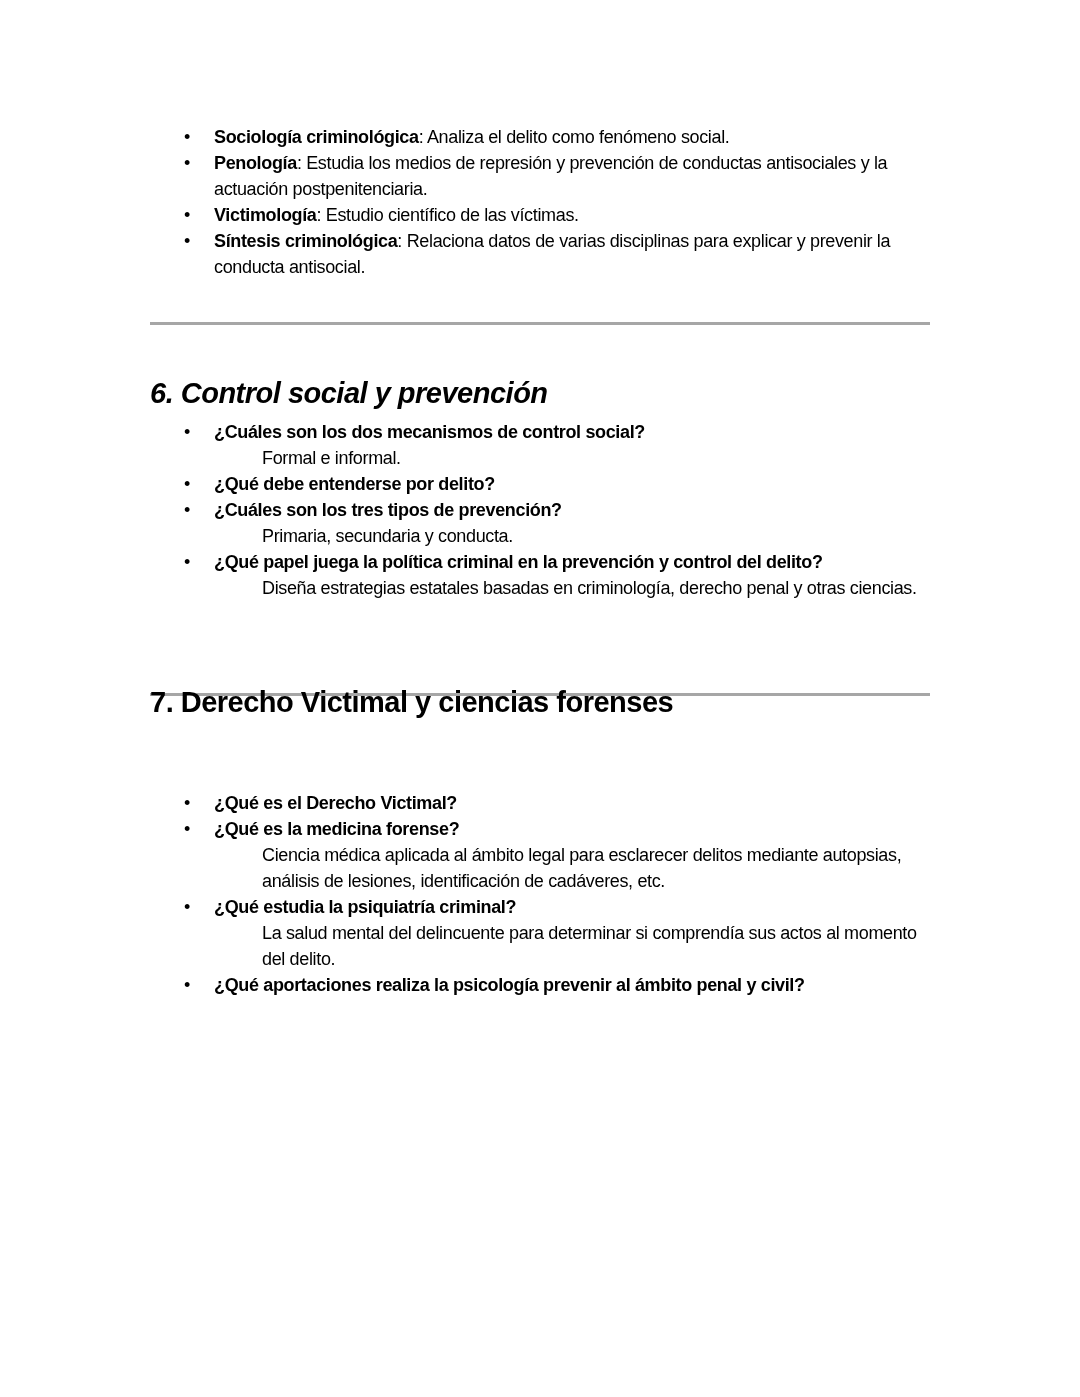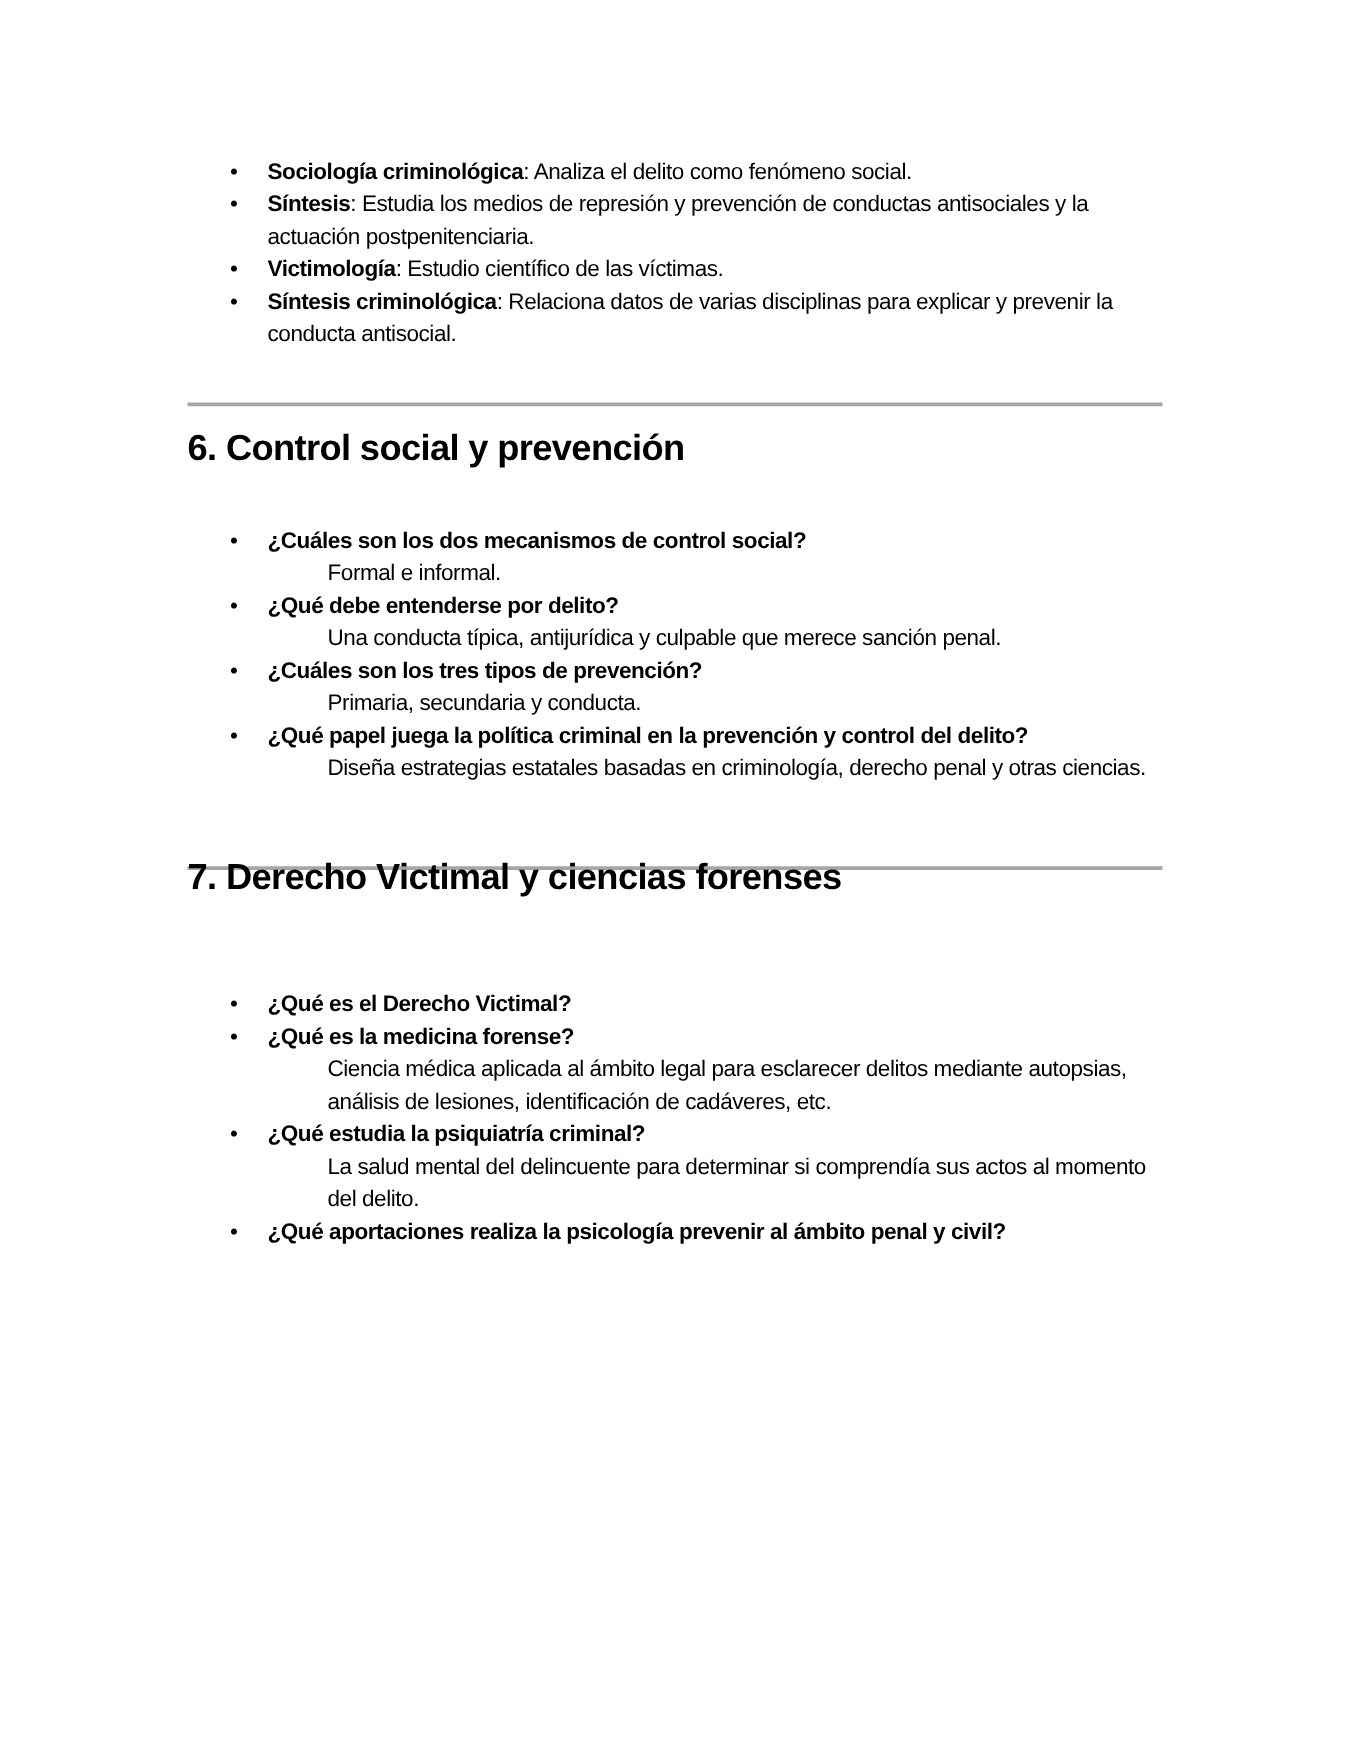--- a/index.html
+++ b/index.html
@@ -74,46 +74,45 @@
 
 <div class="page">
 
   <ul class="list" style="top:124px;">
     <li>
       <span class="bullet">•</span>
       <b>Sociología criminológica</b><span>: </span><span>Analiza el delito como fenómeno social.</span>
     </li>
     <li>
       <span class="bullet">•</span>
-      <b>Síntesis</b><span>: </span><span>Estudia los medios de represión y prevención de conductas antisociales y la actuación postpenitenciaria.</span>
+      <b>Penología</b><span>: </span><span>Estudia los medios de represión y prevención de conductas antisociales y la actuación postpenitenciaria.</span>
     </li>
     <li>
       <span class="bullet">•</span>
       <b>Victimología</b><span>: </span><span>Estudio científico de las víctimas.</span>
     </li>
     <li>
       <span class="bullet">•</span>
       <b>Síntesis criminológica</b><span>: </span><span>Relaciona datos de varias disciplinas para explicar y prevenir la conducta antisocial.</span>
     </li>
   </ul>
 
   <div class="rule" style="top:322px;"></div>
 
-  <h2 class="heading" style="top:341px;">6. Control social y prevención</h2>
+  <h2 class="heading" style="top:375px;font-style:italic;">6. Control social y prevención</h2>
 
   <ul class="list" style="top:419px;">
     <li>
       <span class="bullet">•</span>
       <b>¿Cuáles son los dos mecanismos de control social?</b>
       <span class="answer">Formal e informal.</span>
     </li>
     <li>
       <span class="bullet">•</span>
       <b>¿Qué debe entenderse por delito?</b>
-      <span class="answer">Una conducta típica, antijurídica y culpable que merece sanción penal.</span>
     </li>
     <li>
       <span class="bullet">•</span>
       <b>¿Cuáles son los tres tipos de prevención?</b>
       <span class="answer">Primaria, secundaria y conducta.</span>
     </li>
     <li>
       <span class="bullet">•</span>
       <b>¿Qué papel juega la política criminal en la prevención y control del delito?</b>
       <span class="answer">Diseña estrategias estatales basadas en criminología, derecho penal y otras ciencias.</span>

